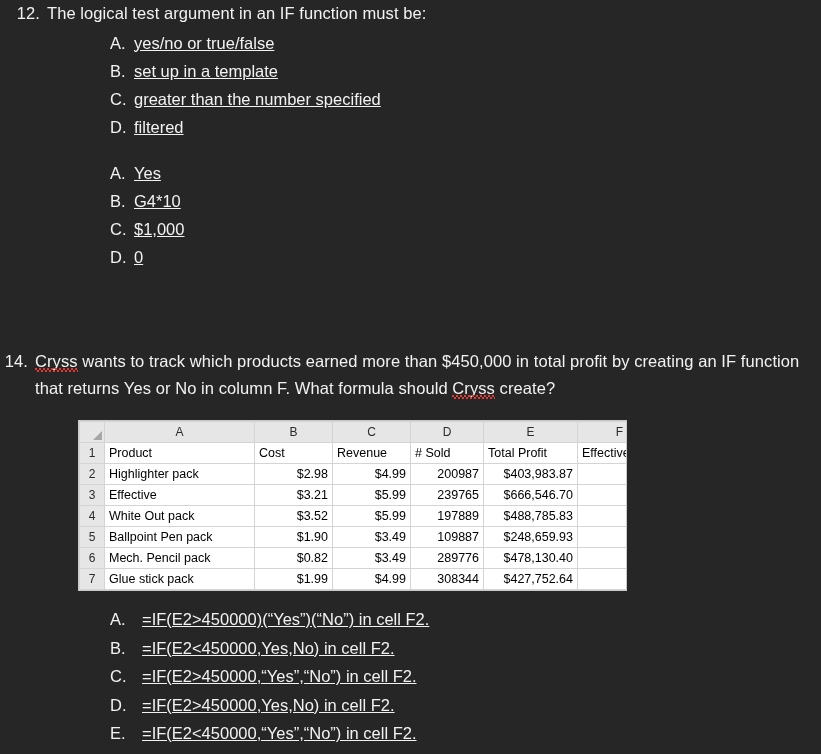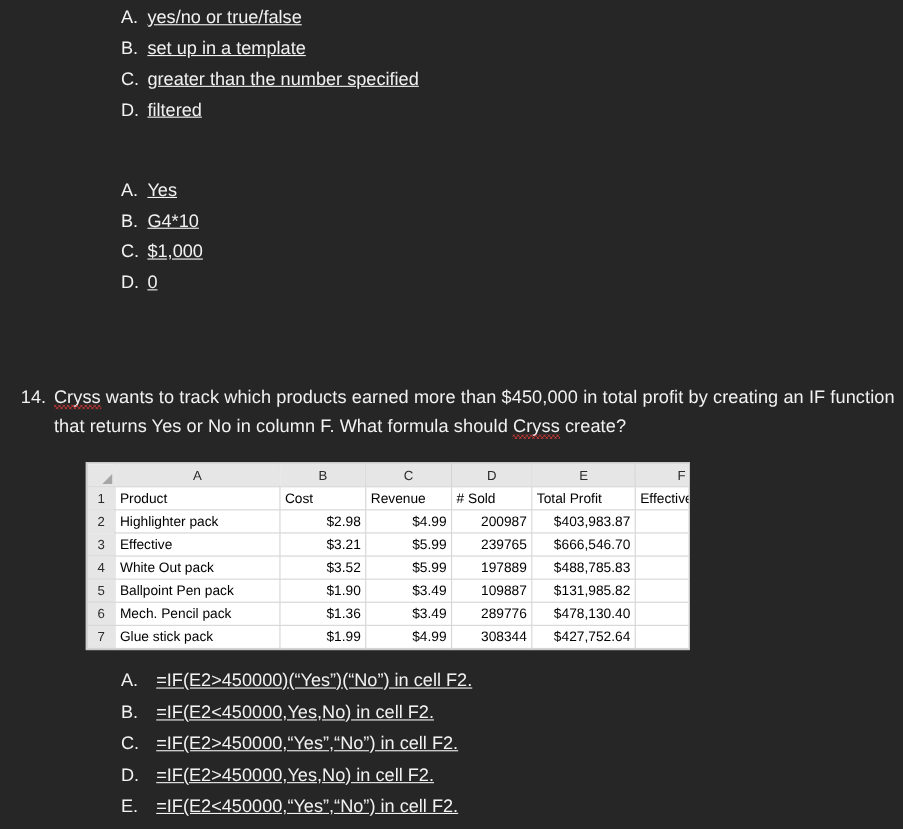--- a/index.html
+++ b/index.html
@@ -94,21 +94,21 @@
 
   
   #q13 { top: 157px; }
   #q13 .q-stem { padding-left: 14px; }
   #q13 .q-num { width: 26px; }
   #q13 .q-text { max-width: 740px; }
   #q13 .opt-list { margin-top: 2px; padding-left: 110px; }
 
   
   #q14 { top: 348px; }
-  #q14 .q-stem { padding-left: 16px; }
+  #q14 .q-stem { padding-left: 2px; }
   #q14 .q-num { width: 26px; }
   #q14 .q-text { max-width: 800px; }
 
   #q14-options {
     position: absolute;
     top: 605px;
     left: 0;
     width: 821px;
     padding-left: 110px;
     box-sizing: border-box;
@@ -191,20 +191,24 @@
   .w-d { width: 73px; }
   .w-e { width: 94px; }
   .w-f { width: 84px; }
 </style>
 </head>
 <body>
 
 <div class="page">
 
   <div class="question" id="q12">
+    <div class="q-stem">
+      <span class="q-num">12.</span>
+      <span class="q-text">The logical test argument in an IF function must be:</span>
+    </div>
     <ul class="opt-list">
       <li class="opt">
         <span class="opt-letter">A.</span>
         <span class="opt-text">yes/no or true/false</span>
       </li>
       <li class="opt">
         <span class="opt-letter">B.</span>
         <span class="opt-text">set up in a template</span>
       </li>
       <li class="opt">
@@ -305,29 +309,29 @@
         <td class="txt w-f"></td>
 
       </tr>
 
       <tr>
         <td class="rowhead">5</td>
         <td class="txt w-a">Ballpoint Pen pack</td>
         <td class="num w-b">$1.90</td>
         <td class="num w-c">$3.49</td>
         <td class="num w-d">109887</td>
-        <td class="num w-e">$131,985.82</td>
+        <td class="num w-e">$248,659.93</td>
         <td class="txt w-f"></td>
 
       </tr>
 
       <tr>
         <td class="rowhead">6</td>
         <td class="txt w-a">Mech. Pencil pack</td>
-        <td class="num w-b">$1.36</td>
+        <td class="num w-b">$0.82</td>
         <td class="num w-c">$3.49</td>
         <td class="num w-d">289776</td>
         <td class="num w-e">$478,130.40</td>
         <td class="txt w-f"></td>
 
       </tr>
 
       <tr>
         <td class="rowhead">7</td>
         <td class="txt w-a">Glue stick pack</td>

